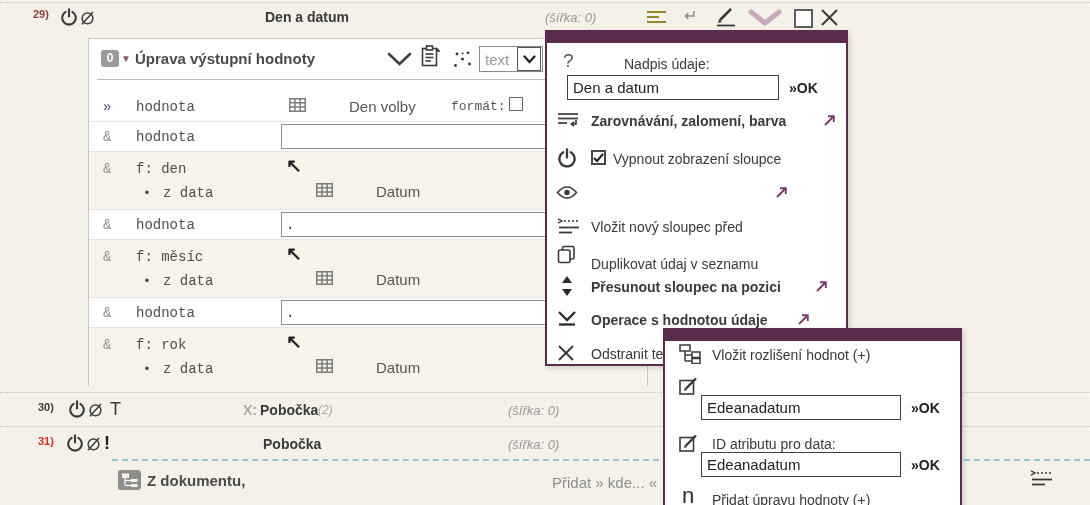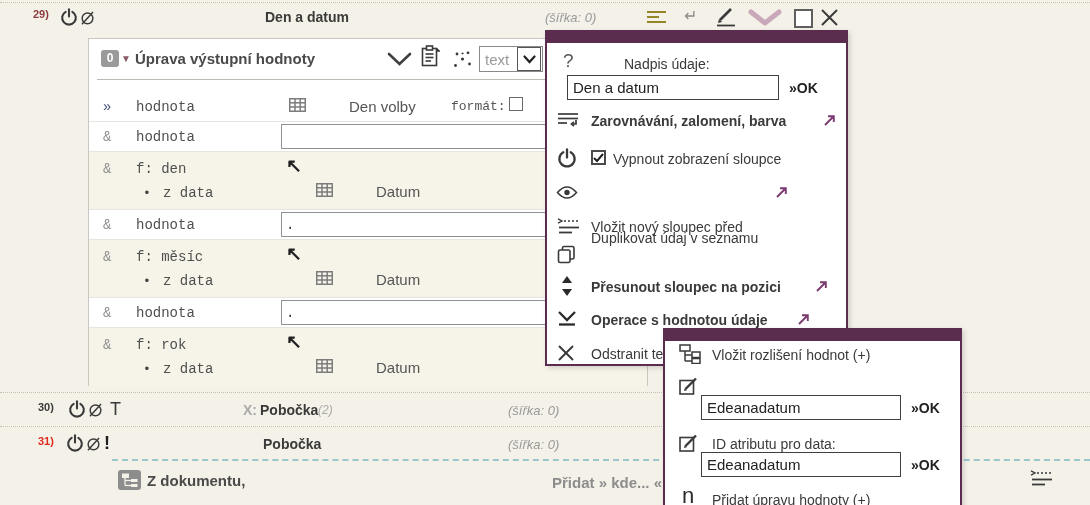--- a/index.html
+++ b/index.html
@@ -25,21 +25,21 @@
   .popbar{background:#5a2c4e;height:11px;}
   .mitem{font-size:14px;color:#3a3a3a;white-space:nowrap;}
   .mbold{font-weight:bold;}
   .okbtn{font-weight:bold;font-size:14px;color:#222;cursor:pointer;white-space:nowrap;}
   .meninput{border:1px solid #3f3f3f;background:#fff;font-family:"Liberation Sans",sans-serif;font-size:15px;color:#222;padding:2px 5px;box-sizing:border-box;}
   .cbx{width:15px;height:15px;border:2px solid #4a4a4a;background:#fff;box-sizing:border-box;display:flex;align-items:center;justify-content:center;}
   .cbx-sm{width:14px;height:14px;border:1px solid #6a6a6a;background:#fff;box-sizing:border-box;}
   .selectbox{width:64px;height:26px;border:1px solid #8a8a8a;background:#fff;box-sizing:border-box;display:flex;align-items:center;}
   .selecttxt{color:#9a9a9a;font-size:15px;padding-left:5px;flex:1;}
   .selectbtn{width:22px;height:22px;border:1px solid #555;margin-right:1px;display:flex;align-items:center;justify-content:center;background:#fff;}
-  .grayit{font-size:15px;color:#8d8d8d;font-weight:bold;}
+  .grayit{font-size:15px;color:#8d8d8d;}
   svg{display:block;}
 </style>
 </head>
 <body>
 
 <div class="screen">
 
   <div class="i dotline" style="left:0;right:0;top:2px;"></div>
 
   <div class="i rownum" style="left:33px;top:8px;color:#8b3d3d;">29)</div>
@@ -377,21 +377,21 @@
     <div class="i mitem" style="left:44px;top:187px;">Vložit nový sloupec před</div>
 
     <div class="i" style="left:10px;top:213px;color:#3a3a3a;">
       <svg width="19" height="19" viewBox="0 0 19 19">
           <g stroke="currentColor" stroke-width="1.6" fill="none">
             <rect x="5.5" y="1.5" width="11.5" height="12.5" rx="1.5"></rect>
             <rect x="1.5" y="5" width="11.5" height="12.5" rx="1.5" fill="#fff"></rect>
           </g>
         </svg>
     </div>
-    <div class="i mitem" style="left:44px;top:198px;">Duplikovat údaj v seznamu</div>
+    <div class="i mitem" style="left:44px;top:224px;">Duplikovat údaj v seznamu</div>
 
     <div class="i" style="left:14px;top:244px;color:#2a2a2a;">
       <svg width="12" height="20" viewBox="0 0 12 20">
           <g fill="currentColor">
             <polygon points="6,0 11,7 1,7"></polygon>
             <polygon points="6,20 11,13 1,13"></polygon>
           </g>
         </svg>
     </div>
     <div class="i mitem mbold" style="left:44px;top:247px;">Přesunout sloupec na pozici</div>

